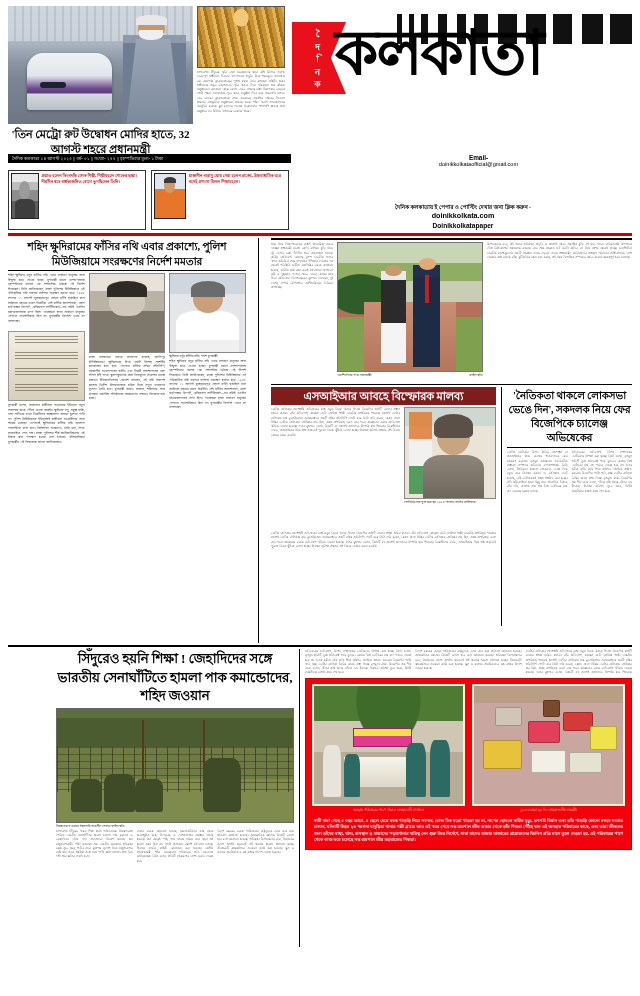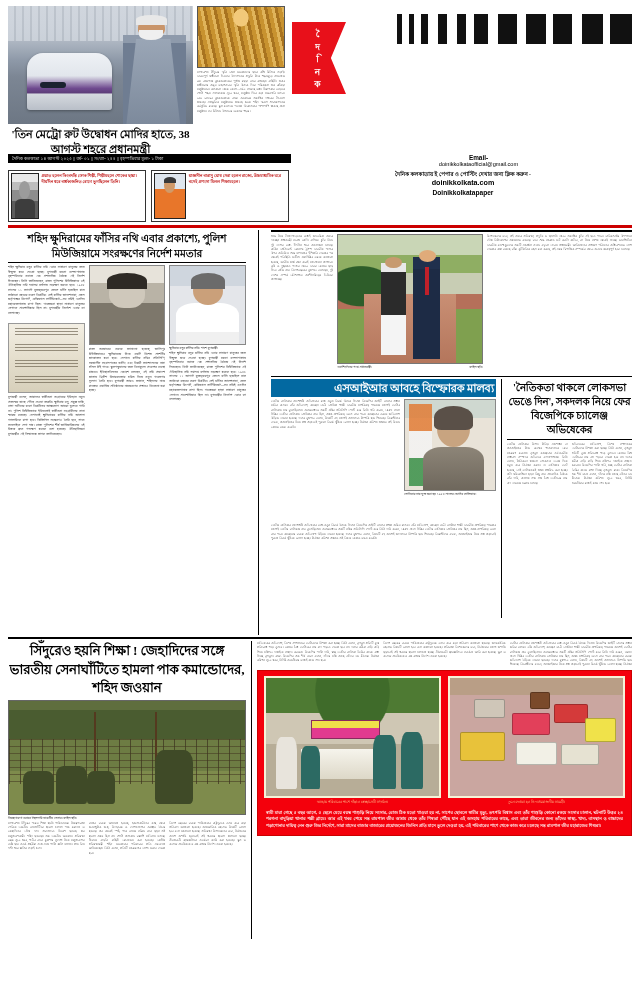--- a/index.html
+++ b/index.html
@@ -253,35 +253,35 @@
   .sn-flag { position:absolute; left:4%; top:4%; width:26%; height:92%;
     background:linear-gradient(180deg,#e2762c 0 33%,#f4f4f4 33% 66%,#2e8b3f 66% 100%); opacity:.8;}
   .sn-head { position:absolute; left:36%; top:12%; width:36%; height:40%;
     background:#c8a480; border-radius:50%; }
   .sn-hair { position:absolute; left:32%; top:7%; width:44%; height:26%;
     background:#5a5048; border-radius:50% 50% 20% 20%; }
   .sn-body { position:absolute; left:20%; top:52%; width:68%; height:48%;
     background:linear-gradient(180deg,#8d8578,#6e675c); border-radius:30% 30% 0 0; }
 
   .hl-black-banner {
-    background:#0369a1; color:#fff; text-align:right;
+    background:#7f1d1d; color:#fff; text-align:center;
     font-size:11.3px; font-weight:bold; line-height:16px; padding:1px 2px;
     letter-spacing:-0.2px;
   }
   .hl-mid {
     font-size:14.6px; font-weight:bold; line-height:19px; text-align:center;
     letter-spacing:-0.2px; padding:2px 0;
   }
   .hl-right {
     font-size:10.3px; font-weight:bold; line-height:14px; text-align:center;
     letter-spacing:-0.15px; padding:2px 1px;
   }
 
   
-  .band3 { display:flex; gap:5px; }
+  .band3 { display:flex; gap:5px;margin-left:48px; }
   .b3-left { width:238px; }
   .b3-right{ flex:1; }
 
   .hl-bottom {
     font-size:13.4px; font-weight:bold; line-height:18.5px; text-align:center;
     letter-spacing:-0.2px; padding:1px 0 2px 0;
   }
   .photo-army {
     width:100%; height:115px; position:relative; border:0.5px solid #666;
     background:
@@ -344,33 +344,34 @@
         <div class="metro-train">
           <div class="metro-win"></div>
         </div>
         <div class="metro-person"></div>
         <div class="mp-kurta"></div>
         <div class="mp-vest"></div>
         <div class="mp-head"></div>
         <div class="mp-hair"></div>
         <div class="mp-beard"></div>
       </div>
-      <div class="mh-headline">'তিন মেট্রো রুট উদ্বোধন মোদির হাতে, 38 আগস্ট শহরে প্রধানমন্ত্রী</div>
+      <div class="mh-headline">'তিন মেট্রো রুট উদ্বোধন মোদির হাতে, 32 আগস্ট শহরে প্রধানমন্ত্রী</div>
     </div>
 
     <div class="mh-mid">
       <div class="photo photo-parade"></div>
       <div class="col-text sm">অপারেশন সিঁদুরের স্মৃতি সেনা জওয়ানদের হাতে কাঁধ মিলিয়ে লড়াই। ভারতপূর্ণ স্বাধীনতা দিবসের উদযাপনের প্রস্তুতি নিয়ে শহরজুড়ে সাজসাজ রব। রাজপথে কুচকাওয়াজের পূর্ণাঙ্গ মহড়া সেরে রাখছেন বাহিনী। এবার স্বাধীনতার অমৃত মহোৎসবের স্মৃতি উসকে দিতে পরিকল্পনা এক ঝাঁকড়া অনুষ্ঠানের। কলকাতা থেকে জেলা—সর্বত্র সাজছে মঞ্চ। নিরাপত্তার মোড়কে গোটা শহর। লালবাজার সূত্রে খবর, অনুষ্ঠান ঘিরে কড়া নজরদারি চলবে। রেড রোডের কুচকাওয়াজে রাজ্য সরকারের একাধিক দপ্তরের ট্যাবলো থাকছে। সাংস্কৃতিক অনুষ্ঠানেও থাকছে চমক। শহিদ স্মরণে শ্রদ্ধাজ্ঞাপনের কর্মসূচিও রয়েছে। স্কুল-কলেজে পতাকা উত্তোলনের পাশাপাশি থাকছে নানা অনুষ্ঠান। সব মিলিয়ে উৎসবের মেজাজ শহরে।</div>
     </div>
 
     <div class="mh-right">
       <div class="logo-wrap">
         <div class="logo-red"></div>
         <div class="logo-red-text">দৈনিক</div>
         <div class="logo-skyline"></div>
+        <div class="logo-title">কলকাতা</div>
       </div>
     </div>
   </div>
 
   <div style="display:flex; gap:4px; align-items:flex-start; margin-top:-2px;">
     <div style="width:283px;">
       <div class="mh-strip">দৈনিক কলকাতা ১৪ আগস্ট ২০২৫   || বর্ষ- ০১ || সংখ্যা- ২৫৫ ||  বৃহস্পতিবার  মূল্য- ১ টাকা</div>
     </div>
     <div style="flex:1; padding-left:30px;">
       <div class="email-box">
@@ -394,21 +395,21 @@
     <div style="width:138px; border:0.8px solid #333; padding:2px;">
       <div class="card-row">
         <div class="photo photo-saffron mini-photo" style="width:46px;height:46px;">
           <div class="sf-head"></div>
           <div class="sf-hair"></div>
         </div>
         <div class="mini-txt">যাজ্ঞসীন বারাসু ঘোষ সেরা হলেন রাজ্যে, উচ্চমাধ্যমিক ঘরে বসেই প্রশংসা মিলল শিক্ষামহলে।</div>
       </div>
     </div>
 
-    <div style="flex:1;">
+    <div style="flex:1;margin-top:33px;">
       <div class="promo-bn">দৈনিক কলকাতায় ই পেপার ও পোস্টিং দেখার জন্য ক্লিক করুন -</div>
       <div class="promo-url">doinikkolkata.com</div>
       <div class="promo-url2">Doinikkolkatapaper</div>
     </div>
   </div>
 
   <div class="rule hr3 rule-red" style="margin-top:3px;"></div>
 
   <div class="band2" style="margin-top:2px;">
 

